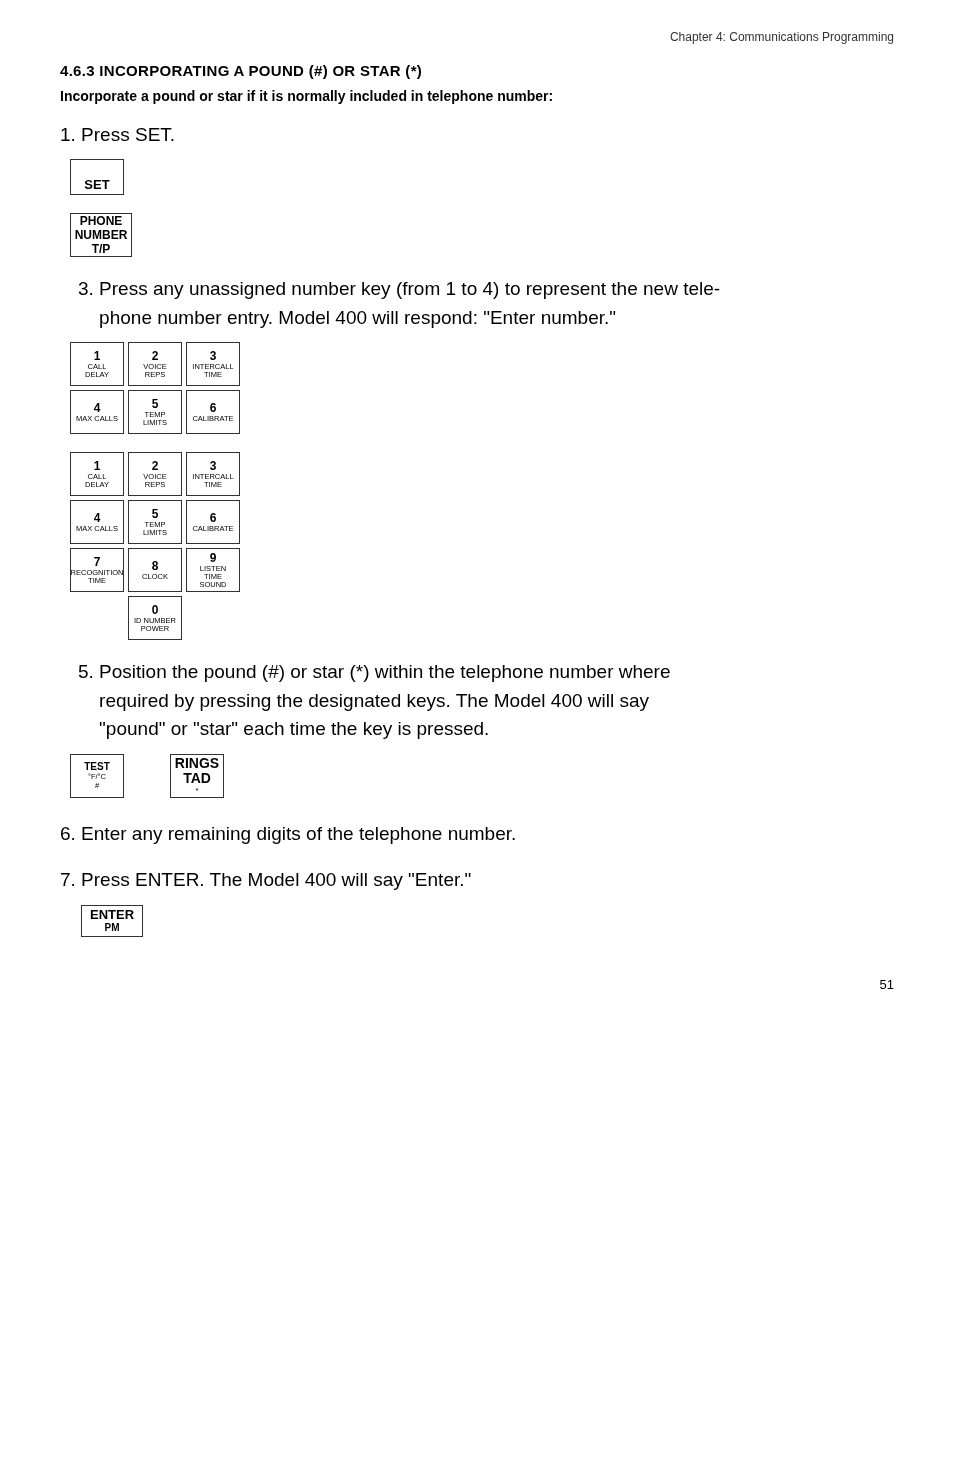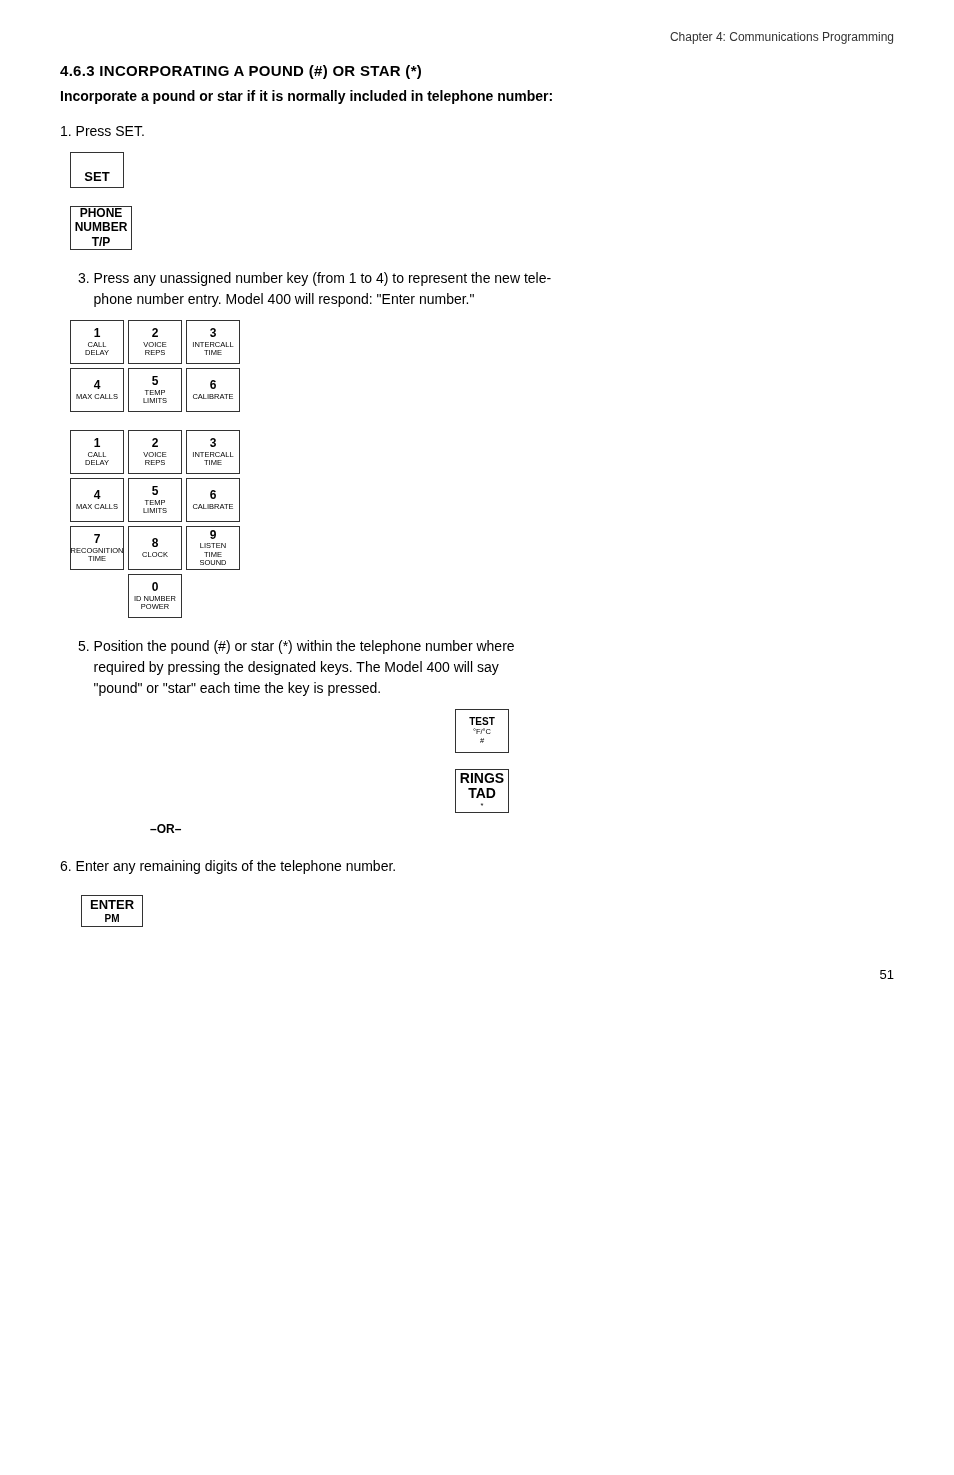--- a/index.html
+++ b/index.html
@@ -28,21 +28,21 @@
       font-size: 14px;
       font-weight: bold;
       margin-bottom: 14px;
       line-height: 1.4;
     }
     .step {
       margin-bottom: 18px;
       line-height: 1.5;
     }
     .step-text {
-      font-size: 14px;
+      font-size: 19px;
       margin-bottom: 10px;
     }
     .button-row {
       display: flex;
       gap: 4px;
     }
     .key-btn {
       display: flex;
       flex-direction: column;
       align-items: center;
@@ -115,22 +115,21 @@
       font-size: 12px;
       font-weight: bold;
       margin-left: 80px;
       display: inline-block;
     }
     .test-rings-row {
       display: flex;
       align-items: center;
       gap: 8px;
       margin-left: 10px;
-      margin-bottom: 6px;
-      flex-direction: column;
+      margin-bottom: 22px;
     }
     .page-number {
       text-align: right;
       font-size: 13px;
       margin-top: 40px;
     }
     .indent {
       margin-left: 18px;
     }
   </style>
@@ -260,30 +259,28 @@
       <span class="sub">°F/°C</span>
       <span class="sub">#</span>
     </div>
     <div style="width:30px;"></div>
     <div class="key-btn">
       <span class="sub" style="font-size:14px; font-weight:bold;">RINGS</span>
       <span class="sub" style="font-size:14px; font-weight:bold;">TAD</span>
       <span class="sub">*</span>
     </div>
   </div>
-  <div style="margin-left:10px;">
-    <span class="or-label">–OR–</span>
-  </div>
 </div>
 
 <div class="step">
   <div class="step-text">6. Enter any remaining digits of the telephone number.</div>
 </div>
 
 <div class="step">
+  <div class="step-text">7. Press ENTER. The Model 400 will say "Enter."</div>
   <div class="key-enter-btn">
     <span style="display:block; font-size:13px; font-weight:bold;">ENTER</span>
     <span style="display:block; font-size:10px;">PM</span>
   </div>
 </div>
 
 <div class="page-number">
   <span>51</span>
 </div>
 

